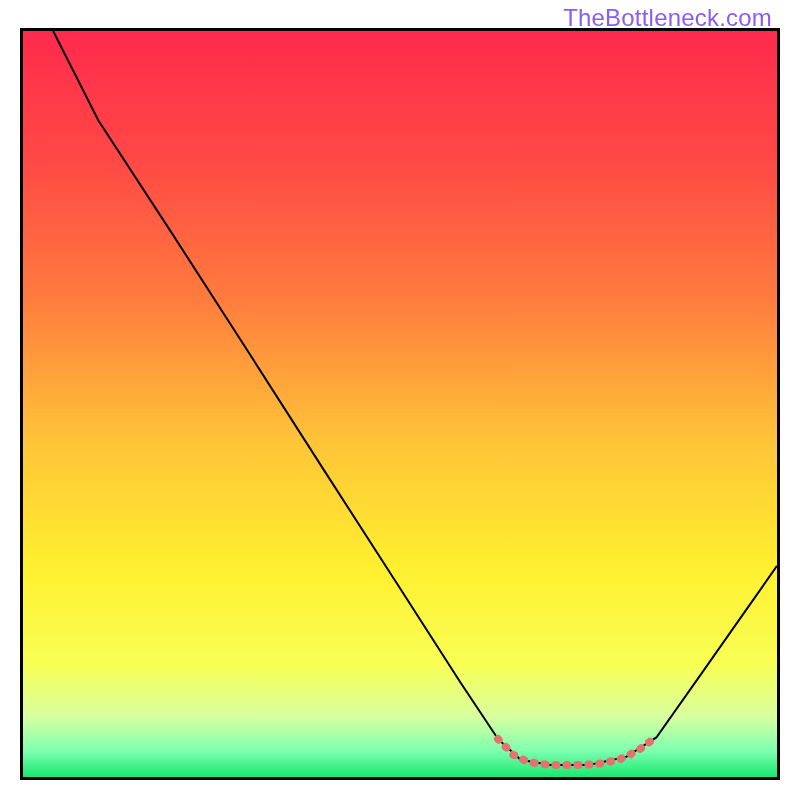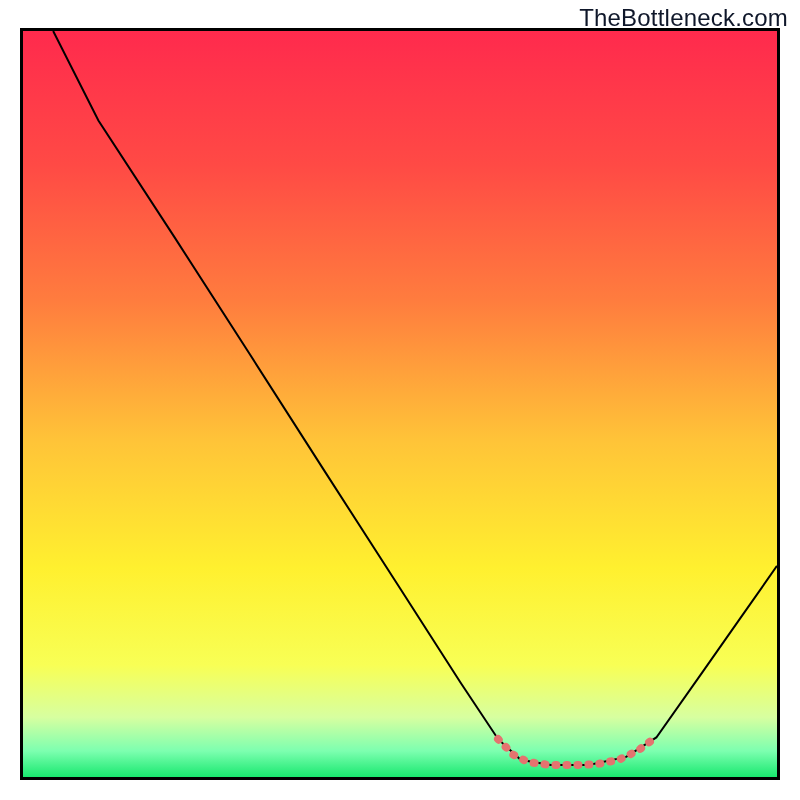--- a/index.html
+++ b/index.html
@@ -12,23 +12,23 @@
     font-family: Arial, Helvetica, sans-serif;
   }
   .frame {
     position: relative;
     width: 800px;
     height: 800px;
   }
   .watermark {
     position: absolute;
     top: 4px;
-    right: 12px;
+    right: 28px;
     font-size: 24px;
-    color: #0f172a;
+    color: #8b5cf6;
     letter-spacing: 0.2px;
     font-weight: 500;
   }
   .plot-wrap {
     position: absolute;
     left: 20px;
     top: 28px;
     width: 760px;
     height: 752px;
     border: 3px solid #000;

